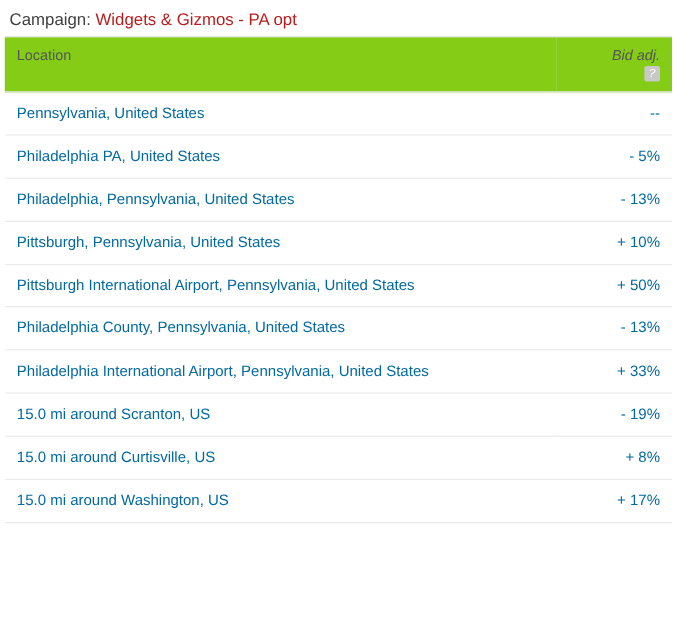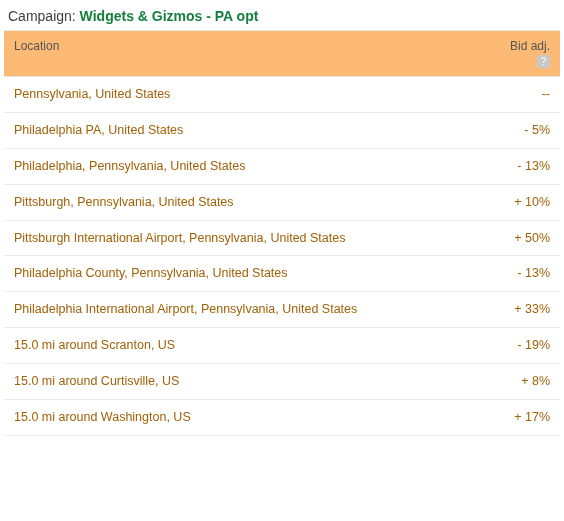--- a/index.html
+++ b/index.html
@@ -13,64 +13,64 @@
     width: 564px;
   }
   .campaign-header {
     padding: 4px 4px 6px 4px;
     font-size: 14px;
   }
   .campaign-label {
     color: #404040;
   }
   .campaign-name {
-    color: #15803d;
-    font-weight: bold;
+    color: #b91c1c;
   }
   table {
     width: 100%;
     border-collapse: collapse;
     table-layout: fixed;
   }
   thead th {
-    background: #fdba74;
+    background: #84cc16;
     border-top: 1px solid #e5e5e5;
     border-bottom: 1px solid #e5e5e5;
     font-weight: normal;
     color: #555;
     font-size: 12px;
     padding: 8px 10px;
     vertical-align: top;
   }
   thead th.loc-col {
     text-align: left;
     width: 455px;
   }
   thead th.bid-col {
     text-align: right;
     width: 95px;
+    font-style: italic;
   }
   .help-icon {
     display: inline-block;
     width: 13px;
     height: 13px;
     line-height: 13px;
     text-align: center;
     background: #c8c8c8;
     color: #fff;
     font-size: 10px;
     border-radius: 2px;
     margin-top: 2px;
     cursor: pointer;
   }
   tbody td {
     border-bottom: 1px solid #ebebeb;
     padding: 9px 10px;
     font-size: 12.5px;
-    color: #a16207;
+    color: #0369a1;
     vertical-align: middle;
     line-height: 1.35;
   }
   tbody td.loc-cell {
     text-align: left;
     word-wrap: break-word;
   }
   tbody td.bid-cell {
     text-align: right;
     white-space: nowrap;

